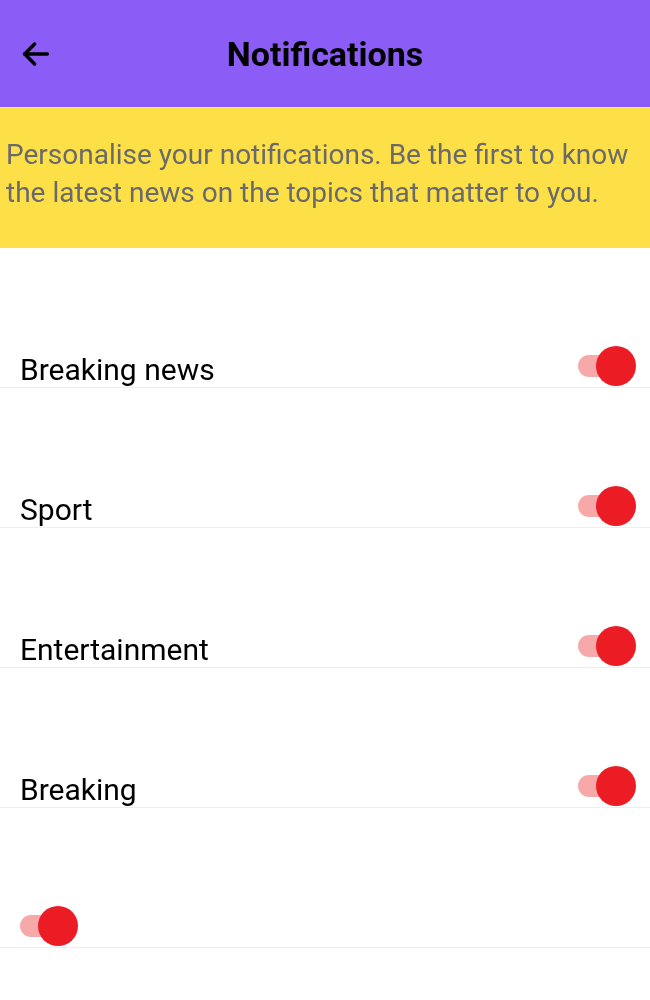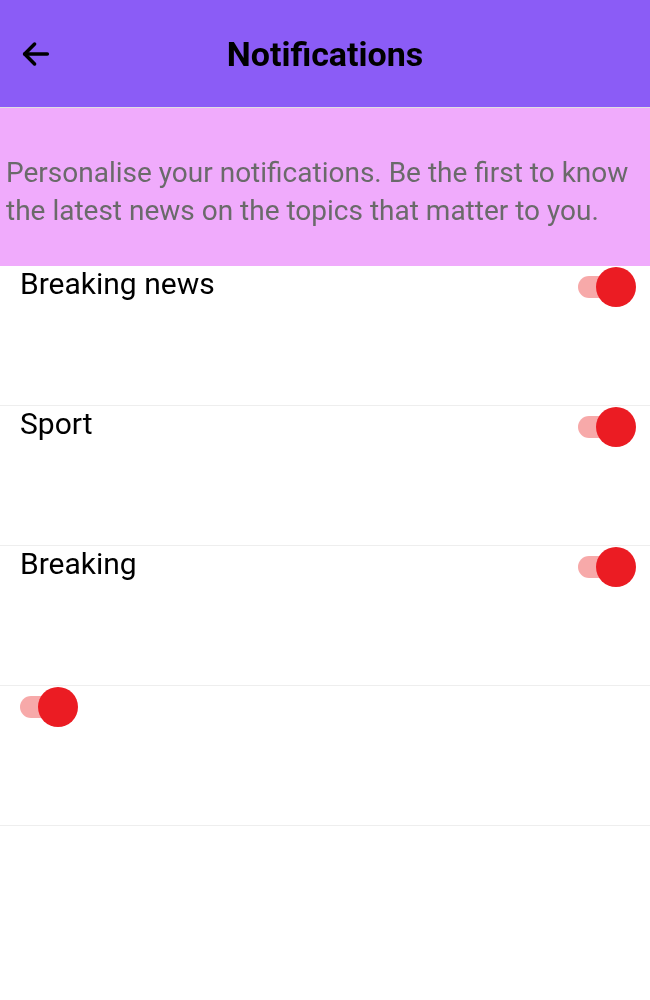--- a/index.html
+++ b/index.html
@@ -35,35 +35,35 @@
       cursor: pointer;
     }
     .header-title {
       width: 100%;
       text-align: center;
       font-size: 34px;
       font-weight: 700;
       color: #000000;
     }
     .description-section {
-      background: #f0abfc;
-      padding: 46px 6px 36px 6px;
+      background: #fde047;
+      padding: 28px 6px 36px 6px;
     }
     .description-text {
       font-size: 28px;
       line-height: 1.35;
       color: #6a6a6a;
       font-weight: 400;
     }
     .list {
       background: #ffffff;
     }
     .list-item {
       display: flex;
-      align-items: flex-start;
+      align-items: flex-end;
       justify-content: space-between;
       height: 140px;
       padding: 0 14px 0 20px;
       border-bottom: 1px solid #eeeeee;
     }
     .list-item-label {
       font-size: 30px;
       font-weight: 400;
       color: #000000;
     }
@@ -120,20 +120,27 @@
     </div>
   </div>
   <div class="list-item">
     <span class="list-item-label">Sport</span>
     <div class="toggle">
       <div class="toggle-track"></div>
       <div class="toggle-thumb"></div>
     </div>
   </div>
   <div class="list-item">
+    <span class="list-item-label">Entertainment</span>
+    <div class="toggle">
+      <div class="toggle-track"></div>
+      <div class="toggle-thumb"></div>
+    </div>
+  </div>
+  <div class="list-item">
     <span class="list-item-label">Breaking</span>
     <div class="toggle">
       <div class="toggle-track"></div>
       <div class="toggle-thumb"></div>
     </div>
   </div>
   <div class="list-item">
     <div class="toggle">
       <div class="toggle-track"></div>
       <div class="toggle-thumb"></div>

